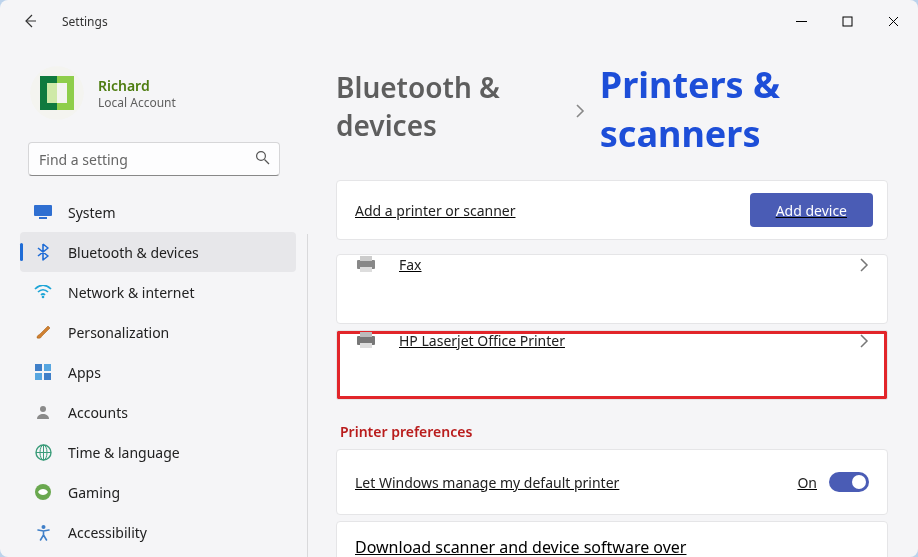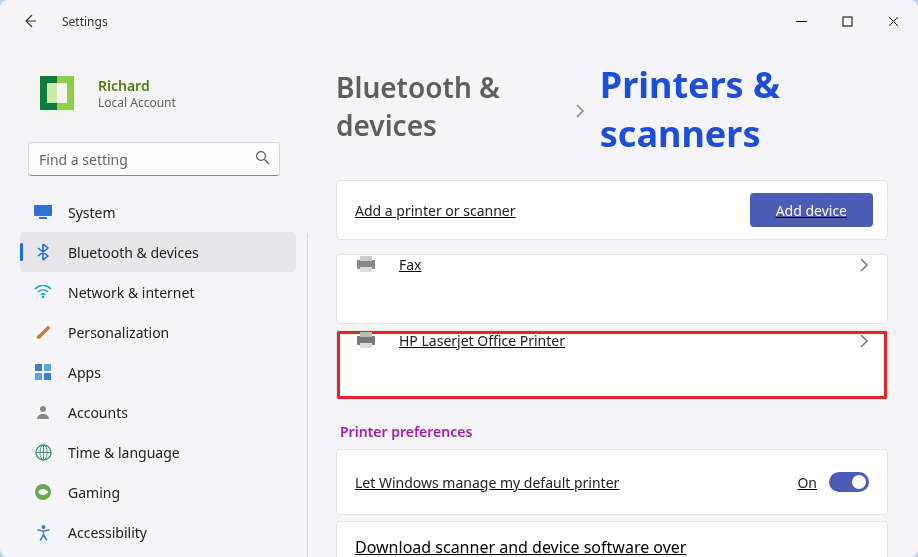--- a/index.html
+++ b/index.html
@@ -54,21 +54,21 @@
   .crumb-self{font-size:36px;font-weight:700;color:#1d4ed8;}
   .card{background:var(--card);border:1px solid var(--border);border-radius:4px;text-decoration:underline;}
   .add-card{display:flex;align-items:center;justify-content:space-between;height:60px;padding:0 14px 0 18px;margin-bottom:14px;}
   .add-card span{font-size:14px;color:#222;}
   .add-btn{background:var(--accent);color:#fff;border:none;border-radius:4px;height:34px;padding:0 26px;font-size:14px;cursor:default;}
   .printer{display:flex;align-items:flex-start;gap:22px;height:70px;padding:0 18px;margin-bottom:6px;position:relative;}
   .printer .chev{margin-left:auto;color:#777;}
   .printer .pname{font-size:14px;color:#222;}
   .printer-icon{width:22px;height:18px;}
   .highlight{box-shadow:0 0 0 3px #e2252a inset;border-radius:2px;}
-  .section{font-size:14px;font-weight:600;color:#a21caf;margin:22px 0 8px 4px;}
+  .section{font-size:14px;font-weight:600;color:#b91c1c;margin:22px 0 8px 4px;}
   .pref{display:flex;align-items:center;height:66px;padding:0 18px;margin-bottom:6px;}
   .pref .txt{font-size:14px;color:#222;}
   .pref .right{margin-left:auto;display:flex;align-items:center;gap:12px;font-size:14px;color:#222;}
   .toggle{width:40px;height:20px;border-radius:10px;position:relative;}
   .toggle.on{background:var(--toggle-on);}
   .toggle.on::after{content:"";position:absolute;right:3px;top:3px;width:14px;height:14px;border-radius:50%;background:#fff;}
   .toggle.off{background:#fff;border:1px solid var(--toggle-off);}
   .toggle.off::after{content:"";position:absolute;left:3px;top:3px;width:12px;height:12px;border-radius:50%;background:var(--toggle-off);}
   .pref2{display:flex;align-items:center;padding:14px 18px;}
   .pref2 .col{display:flex;flex-direction:column;max-width:360px;}

